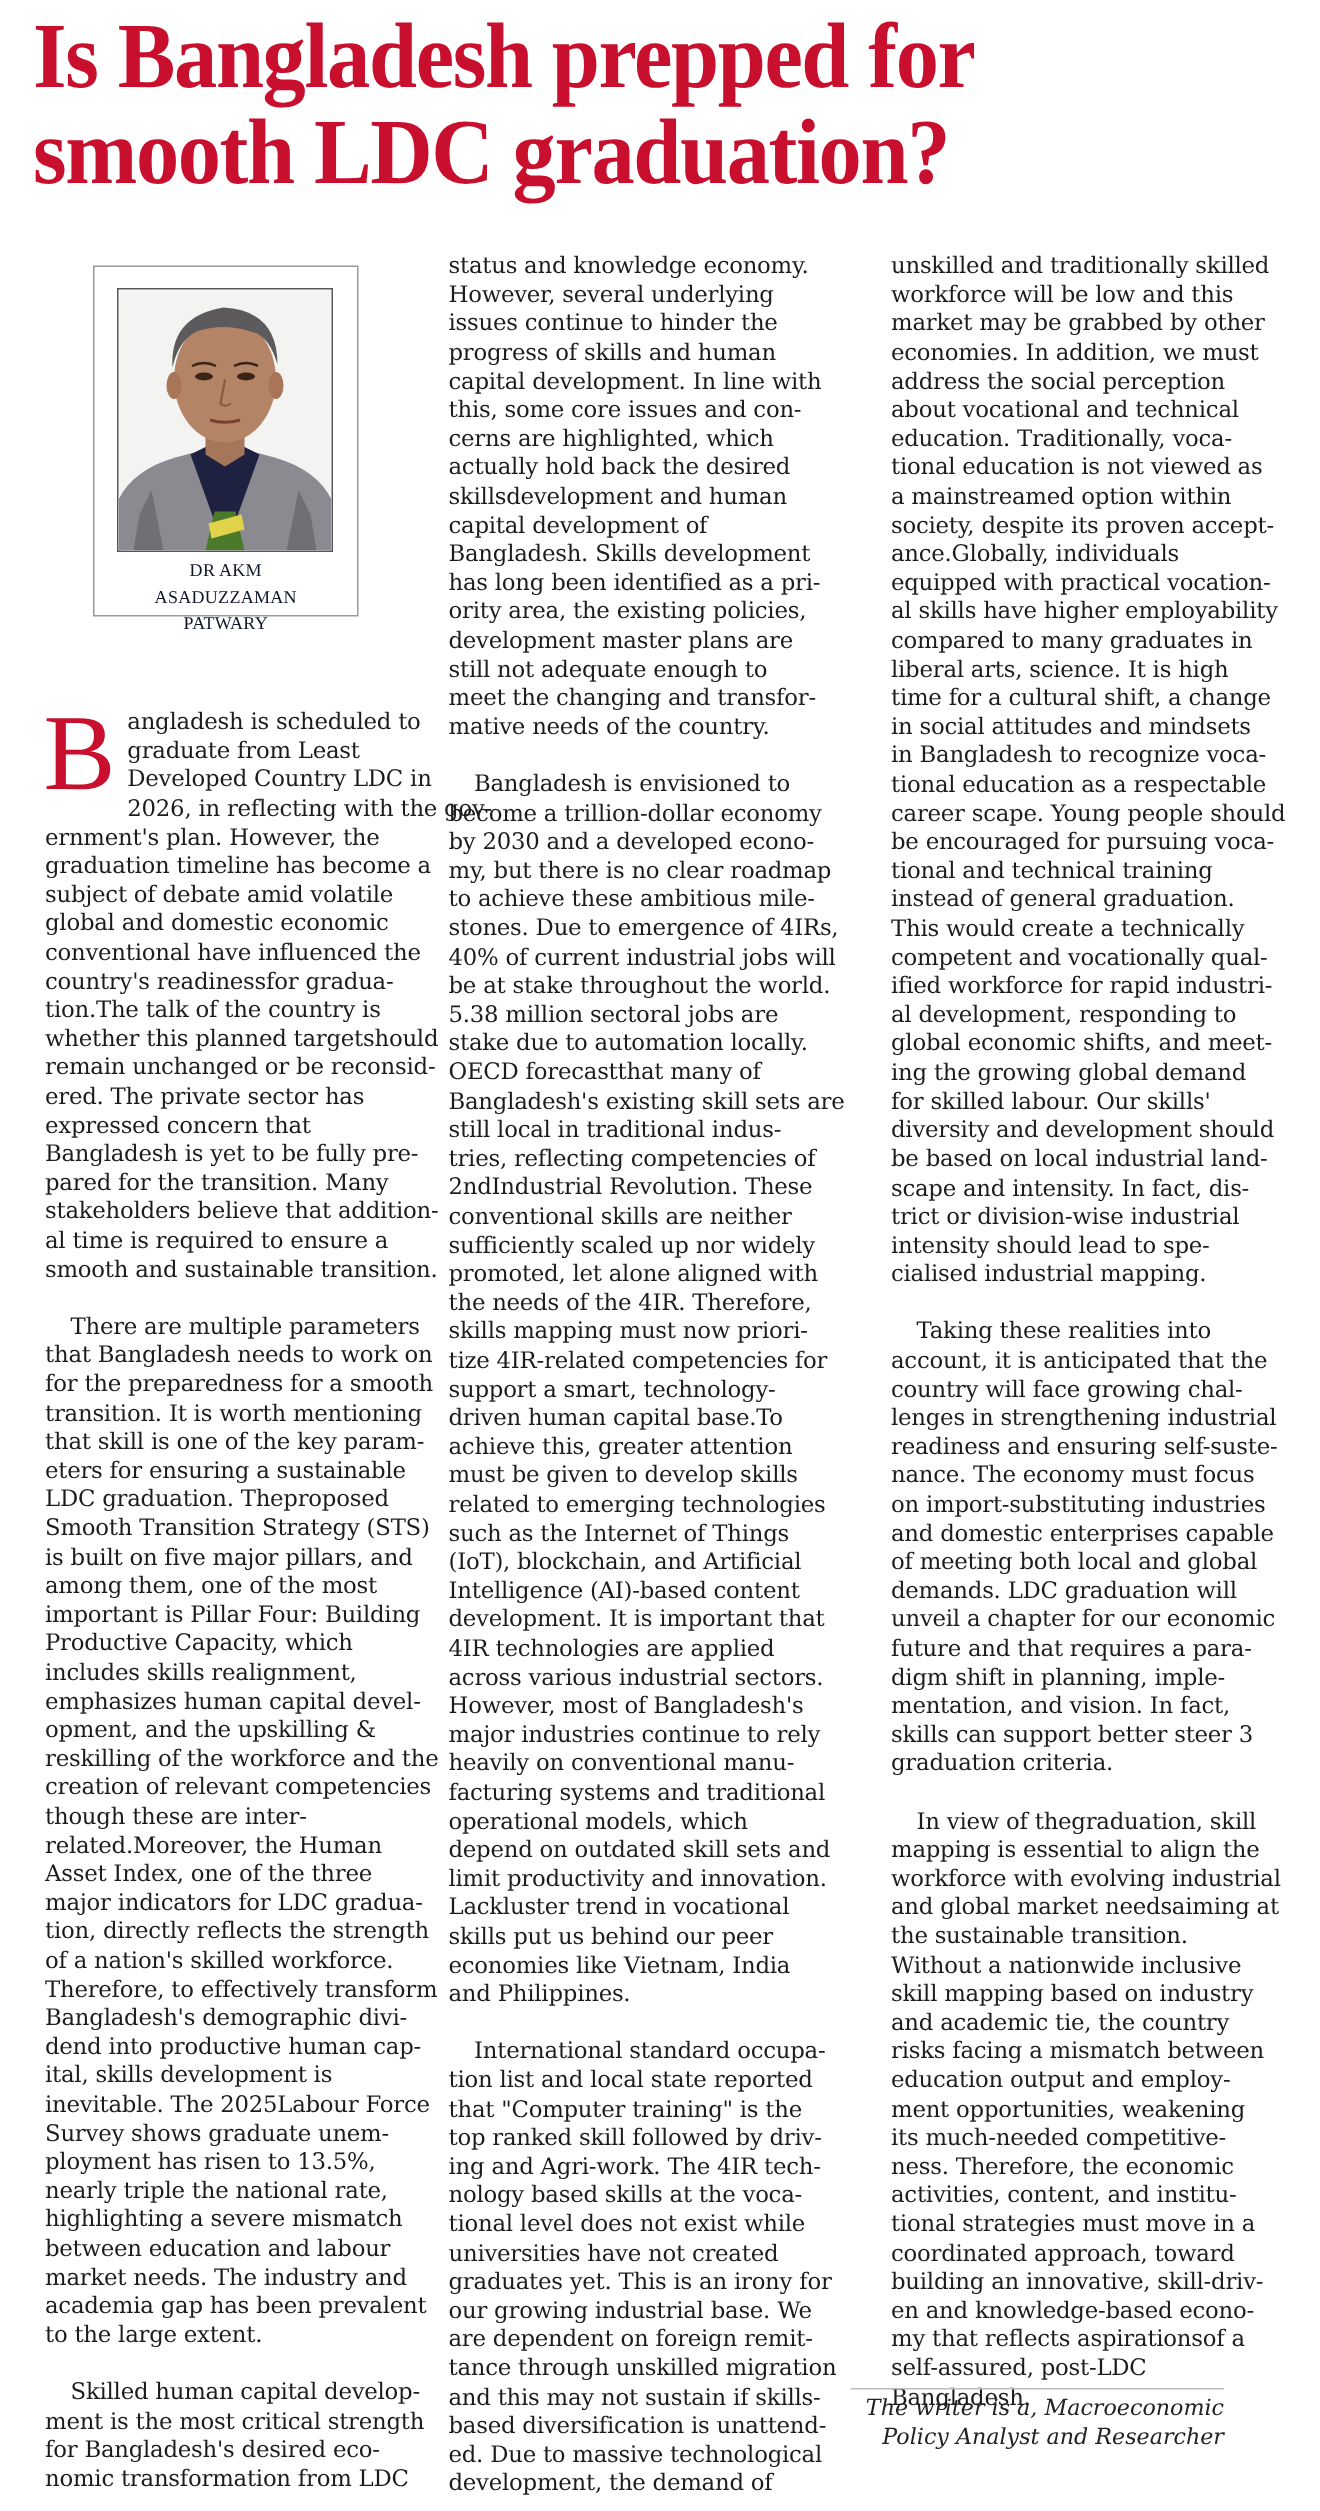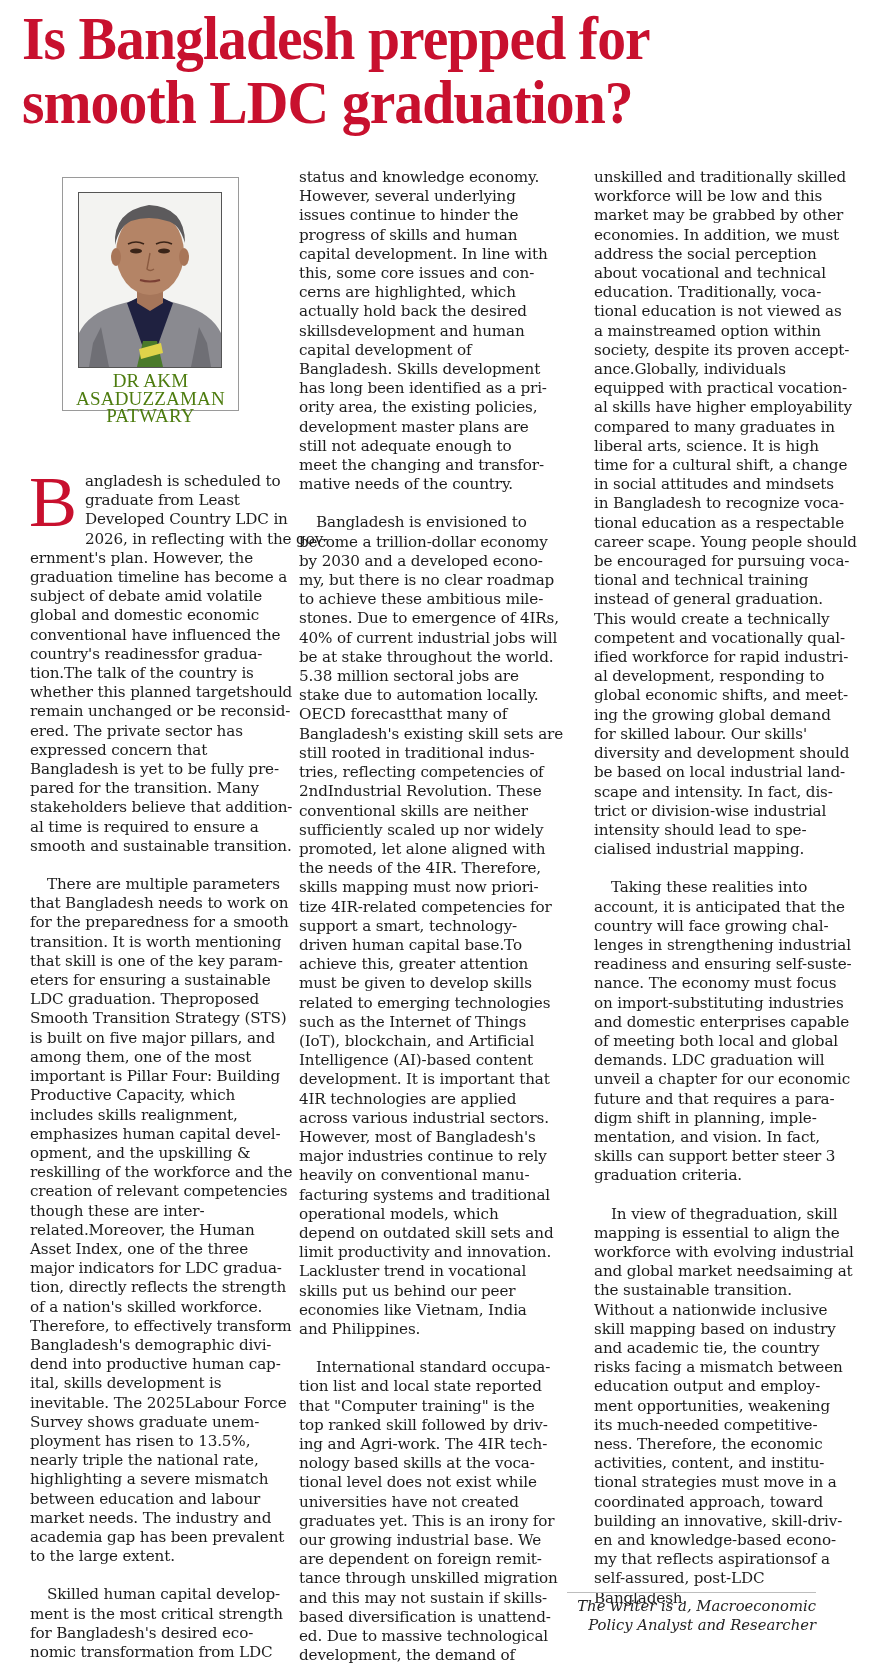--- a/index.html
+++ b/index.html
@@ -12,21 +12,21 @@
     .col .para-gap { display: block; height: 19px; }
     .col .indent { padding-left: 17px; }
     #col1 { left: 30px; top: 472px; width: 255px; }
     #col2 { left: 299px; top: 168px; width: 255px; }
     #col3 { left: 567px; top: 168px; width: 260px; margin-left: 27px; }
 
     .dropcap { float: left; font-family: "Liberation Serif", "DejaVu Serif", serif; color: #c8102e; font-size: 72px; line-height: 56px; margin: 2px 8px 0 -1px; height: 56px; }
 
     .author-box { position: absolute; left: 62px; top: 177px; width: 175px; height: 232px; border: 1px solid #9a9a9a; background: #fff; }
     .author-photo { position: absolute; left: 15px; top: 14px; width: 142px; height: 174px; border: 1px solid #555; overflow: hidden; background: #f4f4f4; }
-    .author-name { position: absolute; left: 0; top: 194px; width: 175px; text-align: center; font-family: "Liberation Serif", "DejaVu Serif", serif; font-size: 19px; line-height: 17.5px; letter-spacing: 0.2px; color: #4d7c0f; }
+    .author-name { position: absolute; left: 0; top: 194px; width: 175px; text-align: center; font-family: "Liberation Serif", "DejaVu Serif", serif; font-size: 12px; line-height: 17.5px; letter-spacing: 0.2px; color: #0f172a; }
     .author-name span { display: block; }
 
     .sig-rule { position: absolute; left: 567px; top: 1592px; width: 249px; height: 1px; background: #bdbdbd; }
     .signature { position: absolute; left: 567px; top: 1596px; width: 249px; text-align: right; font-style: italic; font-size: 14.8px; line-height: 19px; color: #222; }
     .signature span { display: block; }
   </style>
 </head>
 <body>
 
 <h1 class="headline">
@@ -161,21 +161,21 @@
     <span class="line">by 2030 and a developed econo-</span>
     <span class="line">my, but there is no clear roadmap</span>
     <span class="line">to achieve these ambitious mile-</span>
     <span class="line">stones. Due to emergence of 4IRs,</span>
     <span class="line">40% of current industrial jobs will</span>
     <span class="line">be at stake throughout the world.</span>
     <span class="line">5.38 million sectoral jobs are</span>
     <span class="line">stake due to automation locally.</span>
     <span class="line">OECD forecastthat many of</span>
     <span class="line">Bangladesh's existing skill sets are</span>
-    <span class="line">still rooted in traditional indus-</span>
+    <span class="line">still local in traditional indus-</span>
     <span class="line">tries, reflecting competencies of</span>
     <span class="line">2ndIndustrial Revolution. These</span>
     <span class="line">conventional skills are neither</span>
     <span class="line">sufficiently scaled up nor widely</span>
     <span class="line">promoted, let alone aligned with</span>
     <span class="line">the needs of the 4IR. Therefore,</span>
     <span class="line">skills mapping must now priori-</span>
     <span class="line">tize 4IR-related competencies for</span>
     <span class="line">support a smart, technology-</span>
     <span class="line">driven human capital base.To</span>

